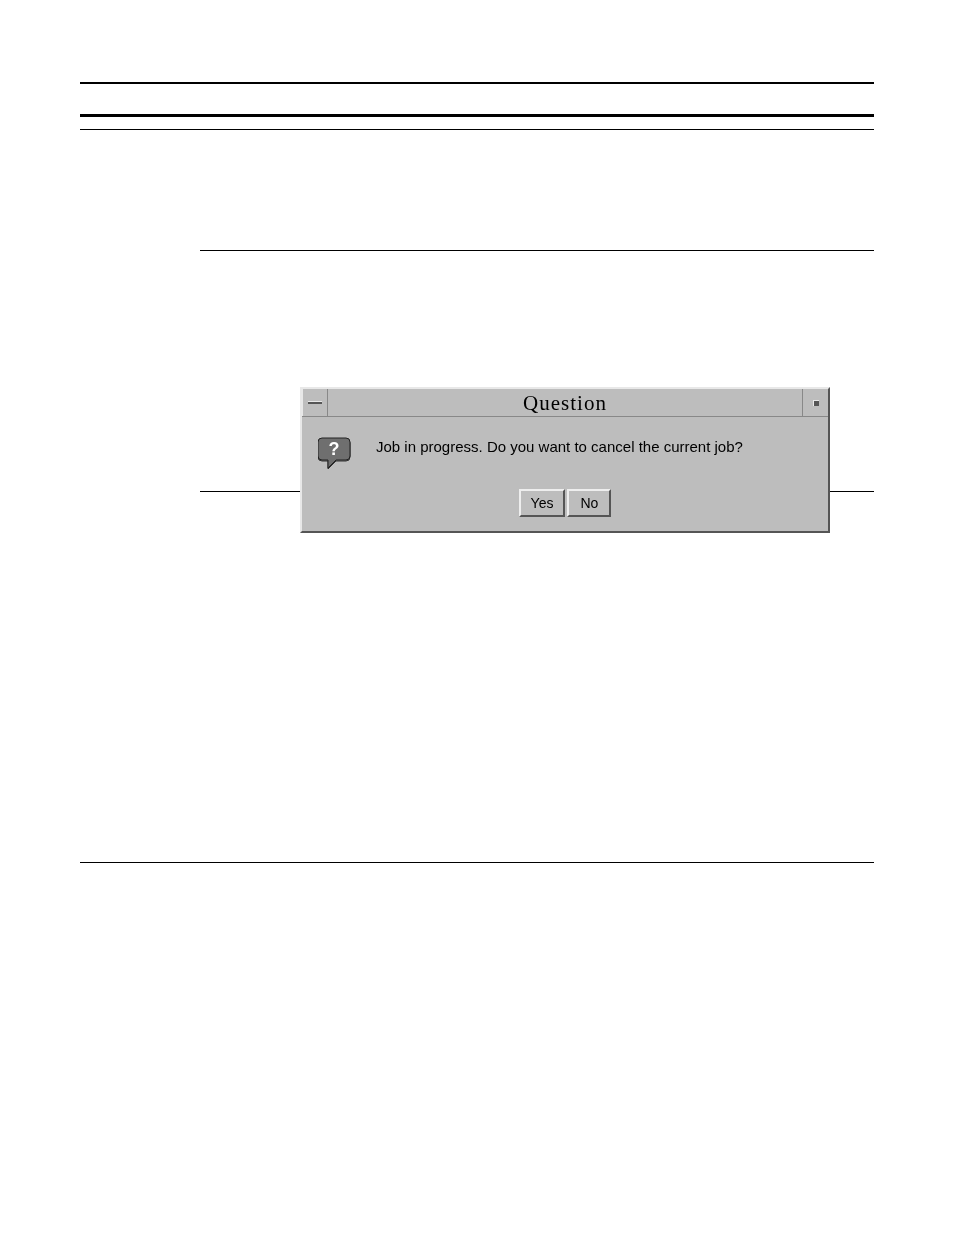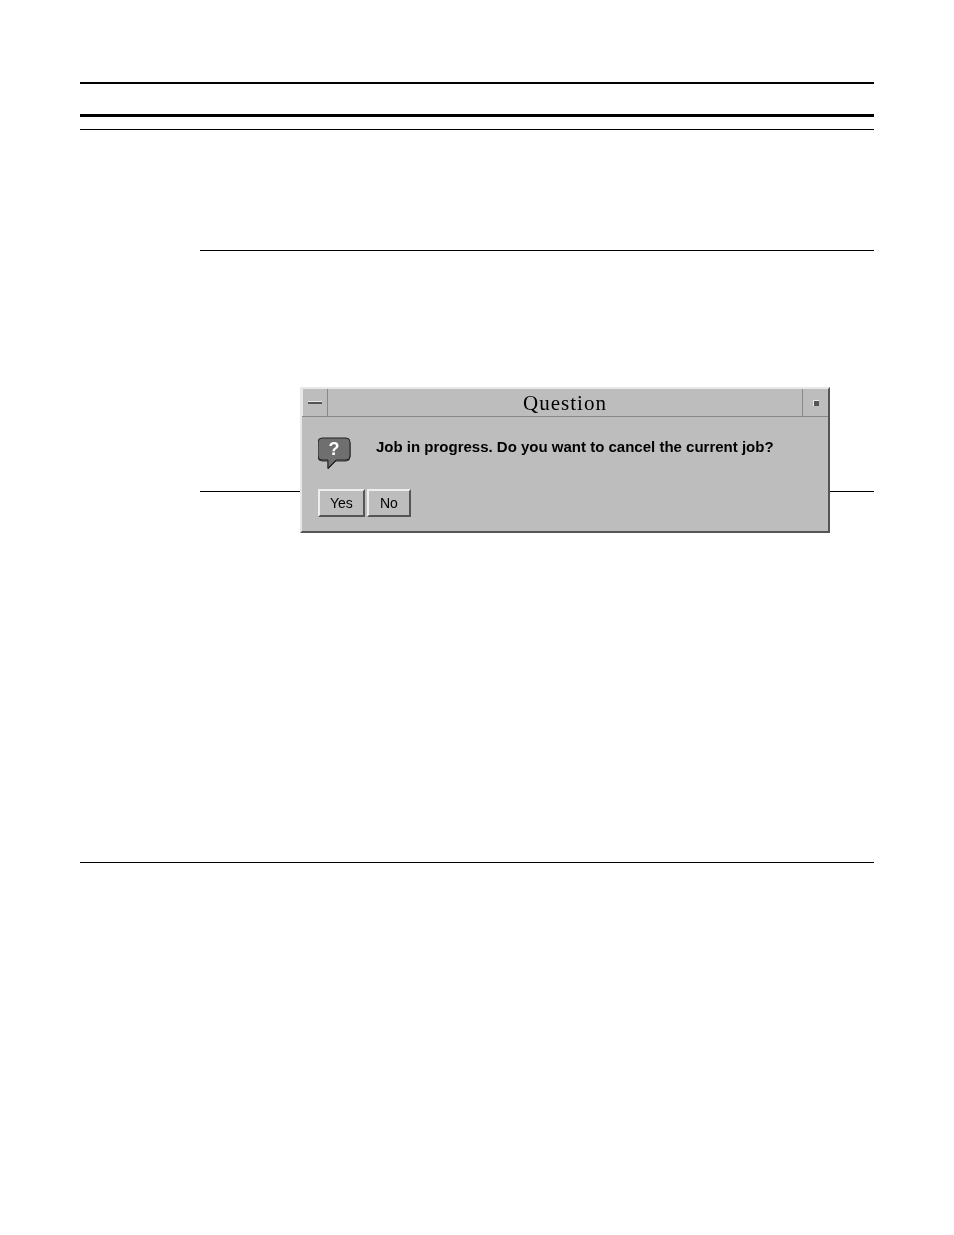--- a/index.html
+++ b/index.html
@@ -87,25 +87,24 @@
     width: 36px;
     height: 36px;
     flex: none;
     margin-top: 4px;
   }
   .msg {
     font-size: 15px;
     color: #000;
     line-height: 1.3;
     padding-top: 6px;
-    font-weight: bold;
   }
   .btn-row {
     display: flex;
-    justify-content: flex-start;
+    justify-content: center;
     gap: 2px;
     margin-top: 18px;
   }
   .btn {
     min-width: 44px;
     padding: 4px 10px;
     font-size: 14px;
     text-align: center;
     background: #bdbdbd;
     border: 2px solid;

